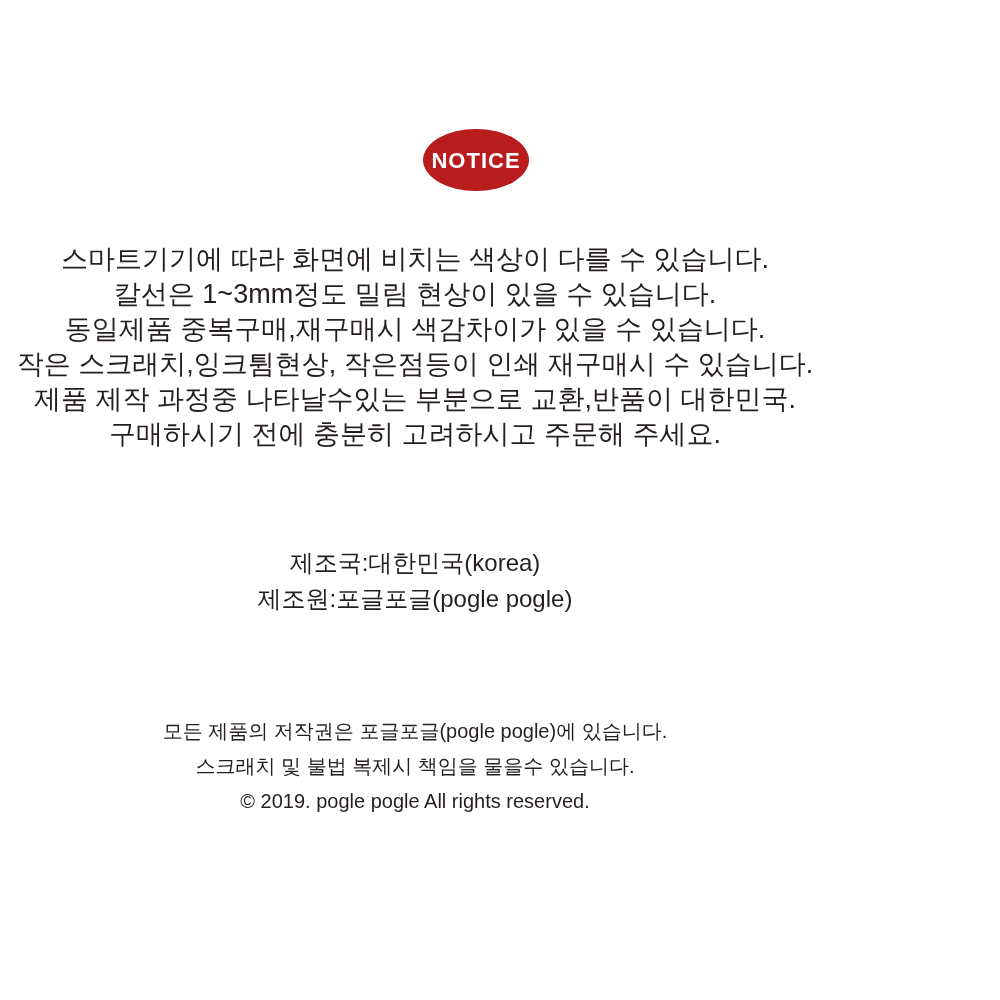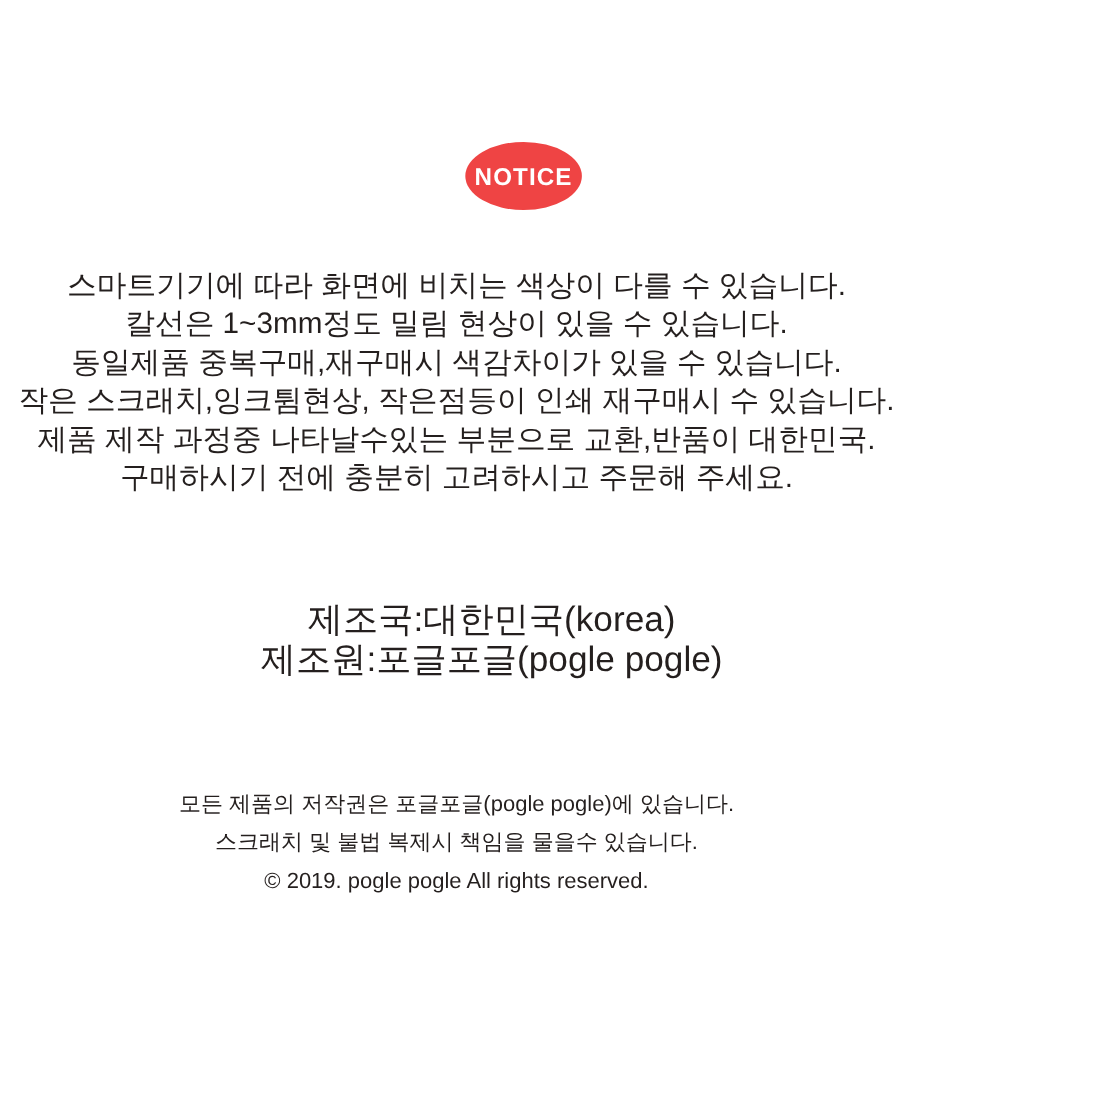--- a/index.html
+++ b/index.html
@@ -14,21 +14,21 @@
     font-family: "Liberation Sans", "DejaVu Sans", sans-serif;
     color: #241f1e;
     overflow: hidden;
   }
   .notice-badge {
     position: absolute;
     left: 423px;
     top: 129px;
     width: 106px;
     height: 62px;
-    background: #ef4444;
+    background: #b91c1c;
     border-radius: 50%;
     display: flex;
     align-items: center;
     justify-content: center;
   }
   .notice-badge .badge-label {
     color: #ffffff;
     font-size: 22px;
     font-weight: bold;
     letter-spacing: 1px;
@@ -41,23 +41,22 @@
     width: 830px;
     text-align: center;
   }
   .disclaimer-block {
     top: 242px;
     font-size: 27px;
     line-height: 35px;
   }
   .manufacture-block {
     top: 545px;
-    font-size: 32px;
+    font-size: 24px;
     line-height: 36px;
-    padding-left: 32px;
   }
   .copyright-block {
     top: 714px;
     font-size: 20px;
     line-height: 35px;
   }
   .line {
     white-space: nowrap;
   }
 </style>

